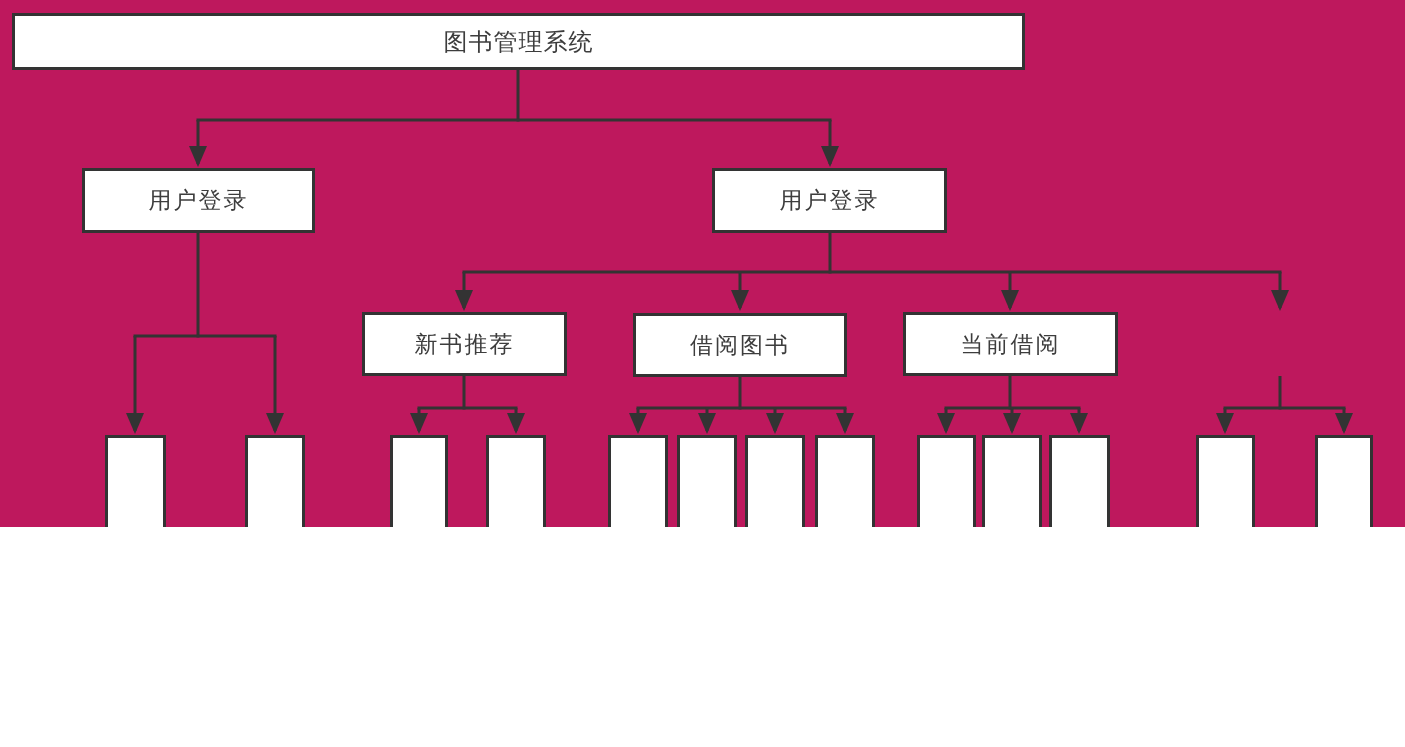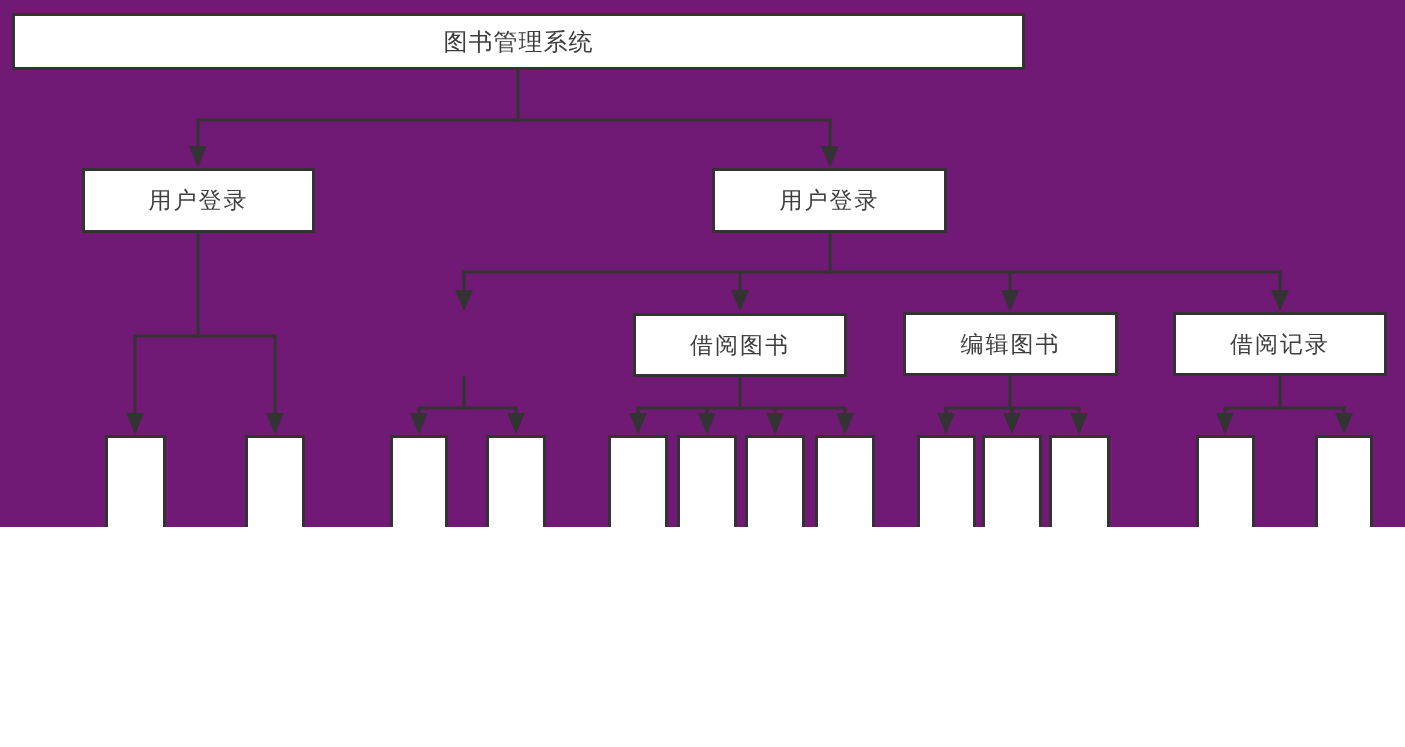--- a/index.html
+++ b/index.html
@@ -1,17 +1,17 @@
 <!DOCTYPE html>
 <html><head>
 <meta charset="utf-8">
 <style>
   html,body { margin:0; padding:0; background:#ffffff; }
   .canvas {
-    position:relative; width:1405px; height:527px; background:#701a75;
+    position:relative; width:1405px; height:527px; background:#be185d;
     font-family:"Liberation Sans","DejaVu Sans",sans-serif; overflow:hidden;
   }
   .wires { position:absolute; left:0; top:0; z-index:1; }
   .wires line { stroke:#333333; stroke-width:3; }
   .wires .hline { stroke-linecap:square; }
   .node {
     position:absolute; z-index:2; box-sizing:border-box;
     border:3px solid #333333; background:#ffffff;
     display:flex; align-items:center; justify-content:center;
     color:#3d3d3d;
@@ -84,28 +84,28 @@
     <span class="hlbl rootlbl">图书管理系统</span>
   </div>
 
   <div class="node" style="left:82px;top:168px;width:233px;height:65px">
     <span class="hlbl">用户登录</span>
   </div>
   <div class="node" style="left:712px;top:168px;width:235px;height:65px">
     <span class="hlbl">用户登录</span>
   </div>
 
+  <div class="node" style="left:362px;top:312px;width:205px;height:64px">
+    <span class="hlbl">新书推荐</span>
+  </div>
   <div class="node" style="left:633px;top:313px;width:214px;height:64px">
     <span class="hlbl">借阅图书</span>
   </div>
   <div class="node" style="left:903px;top:312px;width:215px;height:64px">
-    <span class="hlbl">编辑图书</span>
-  </div>
-  <div class="node" style="left:1173px;top:312px;width:214px;height:64px">
-    <span class="hlbl">借阅记录</span>
+    <span class="hlbl">当前借阅</span>
   </div>
 
   <div class="node" style="left:105px;top:435px;width:61px;height:302px">
     <span class="vlbl">用户登录</span>
   </div>
   <div class="node" style="left:245px;top:435px;width:60px;height:302px">
     <span class="vlbl">注销登录</span>
   </div>
 
   <div class="node" style="left:390px;top:435px;width:58px;height:302px">

